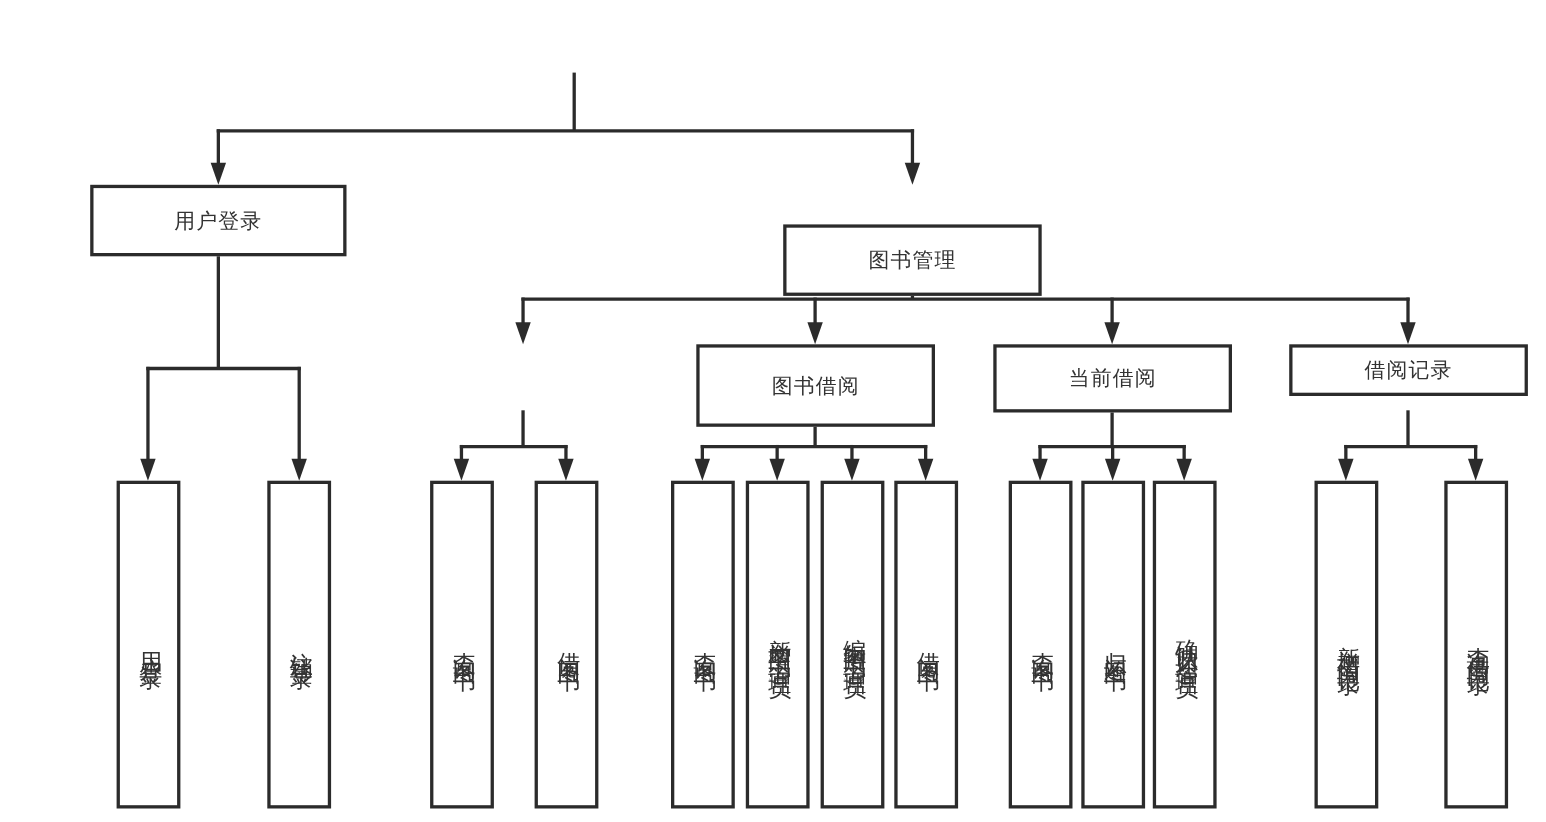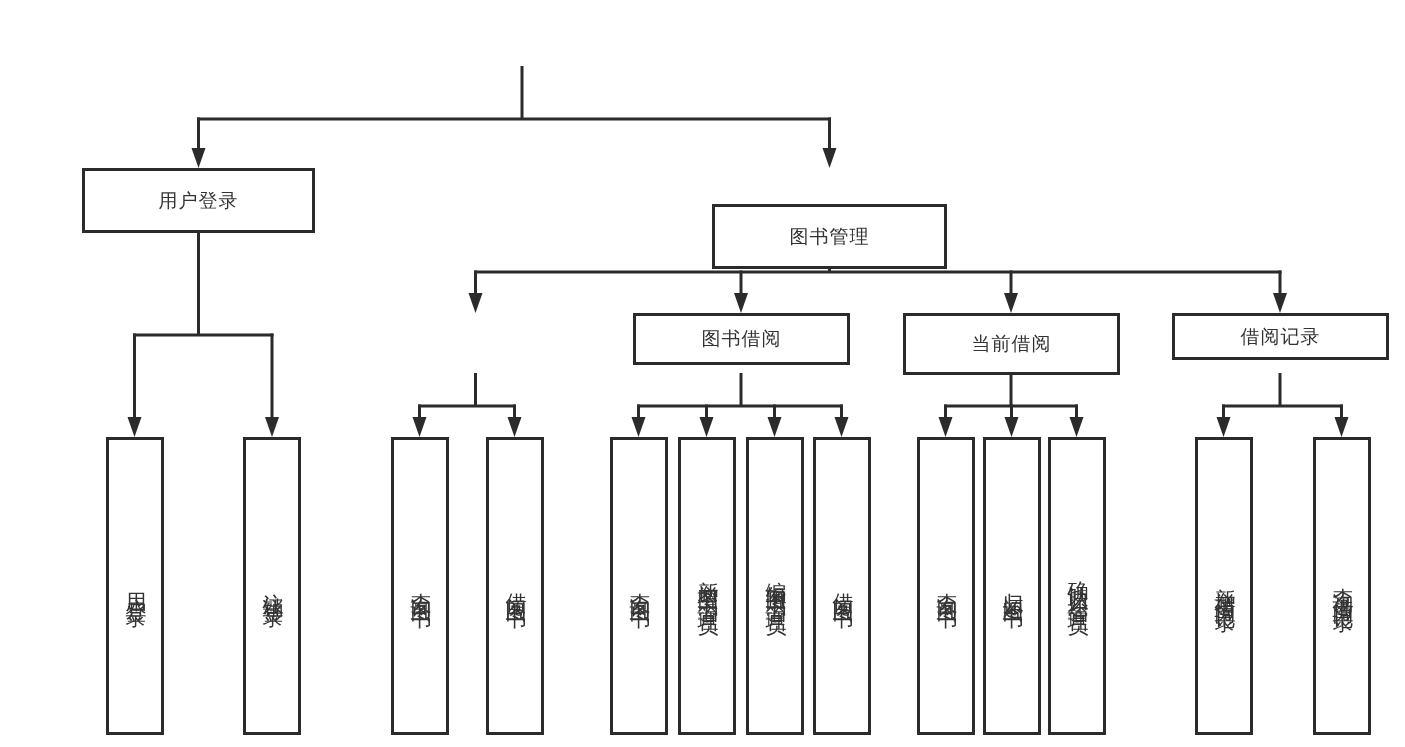--- a/index.html
+++ b/index.html
@@ -108,21 +108,21 @@
   </svg>
 
 
   <div class="node" style="left:82px;top:168px;width:233px;height:65px;">
     <span>用户登录</span>
   </div>
   <div class="node" style="left:712px;top:168px;width:235px;height:65px;margin-top:36px;">
     <span>图书管理</span>
   </div>
 
-  <div class="node" style="left:633px;top:313px;width:217px;height:52px;">
+  <div class="node" style="left:633px;top:313px;width:217px;height:75px;">
     <span>图书借阅</span>
   </div>
   <div class="node" style="left:903px;top:313px;width:217px;height:62px;">
     <span>当前借阅</span>
   </div>
   <div class="node" style="left:1172px;top:313px;width:217px;height:47px;">
     <span>借阅记录</span>
   </div>
 
   <div class="leaf" style="left:106px;">用户登录</div>

